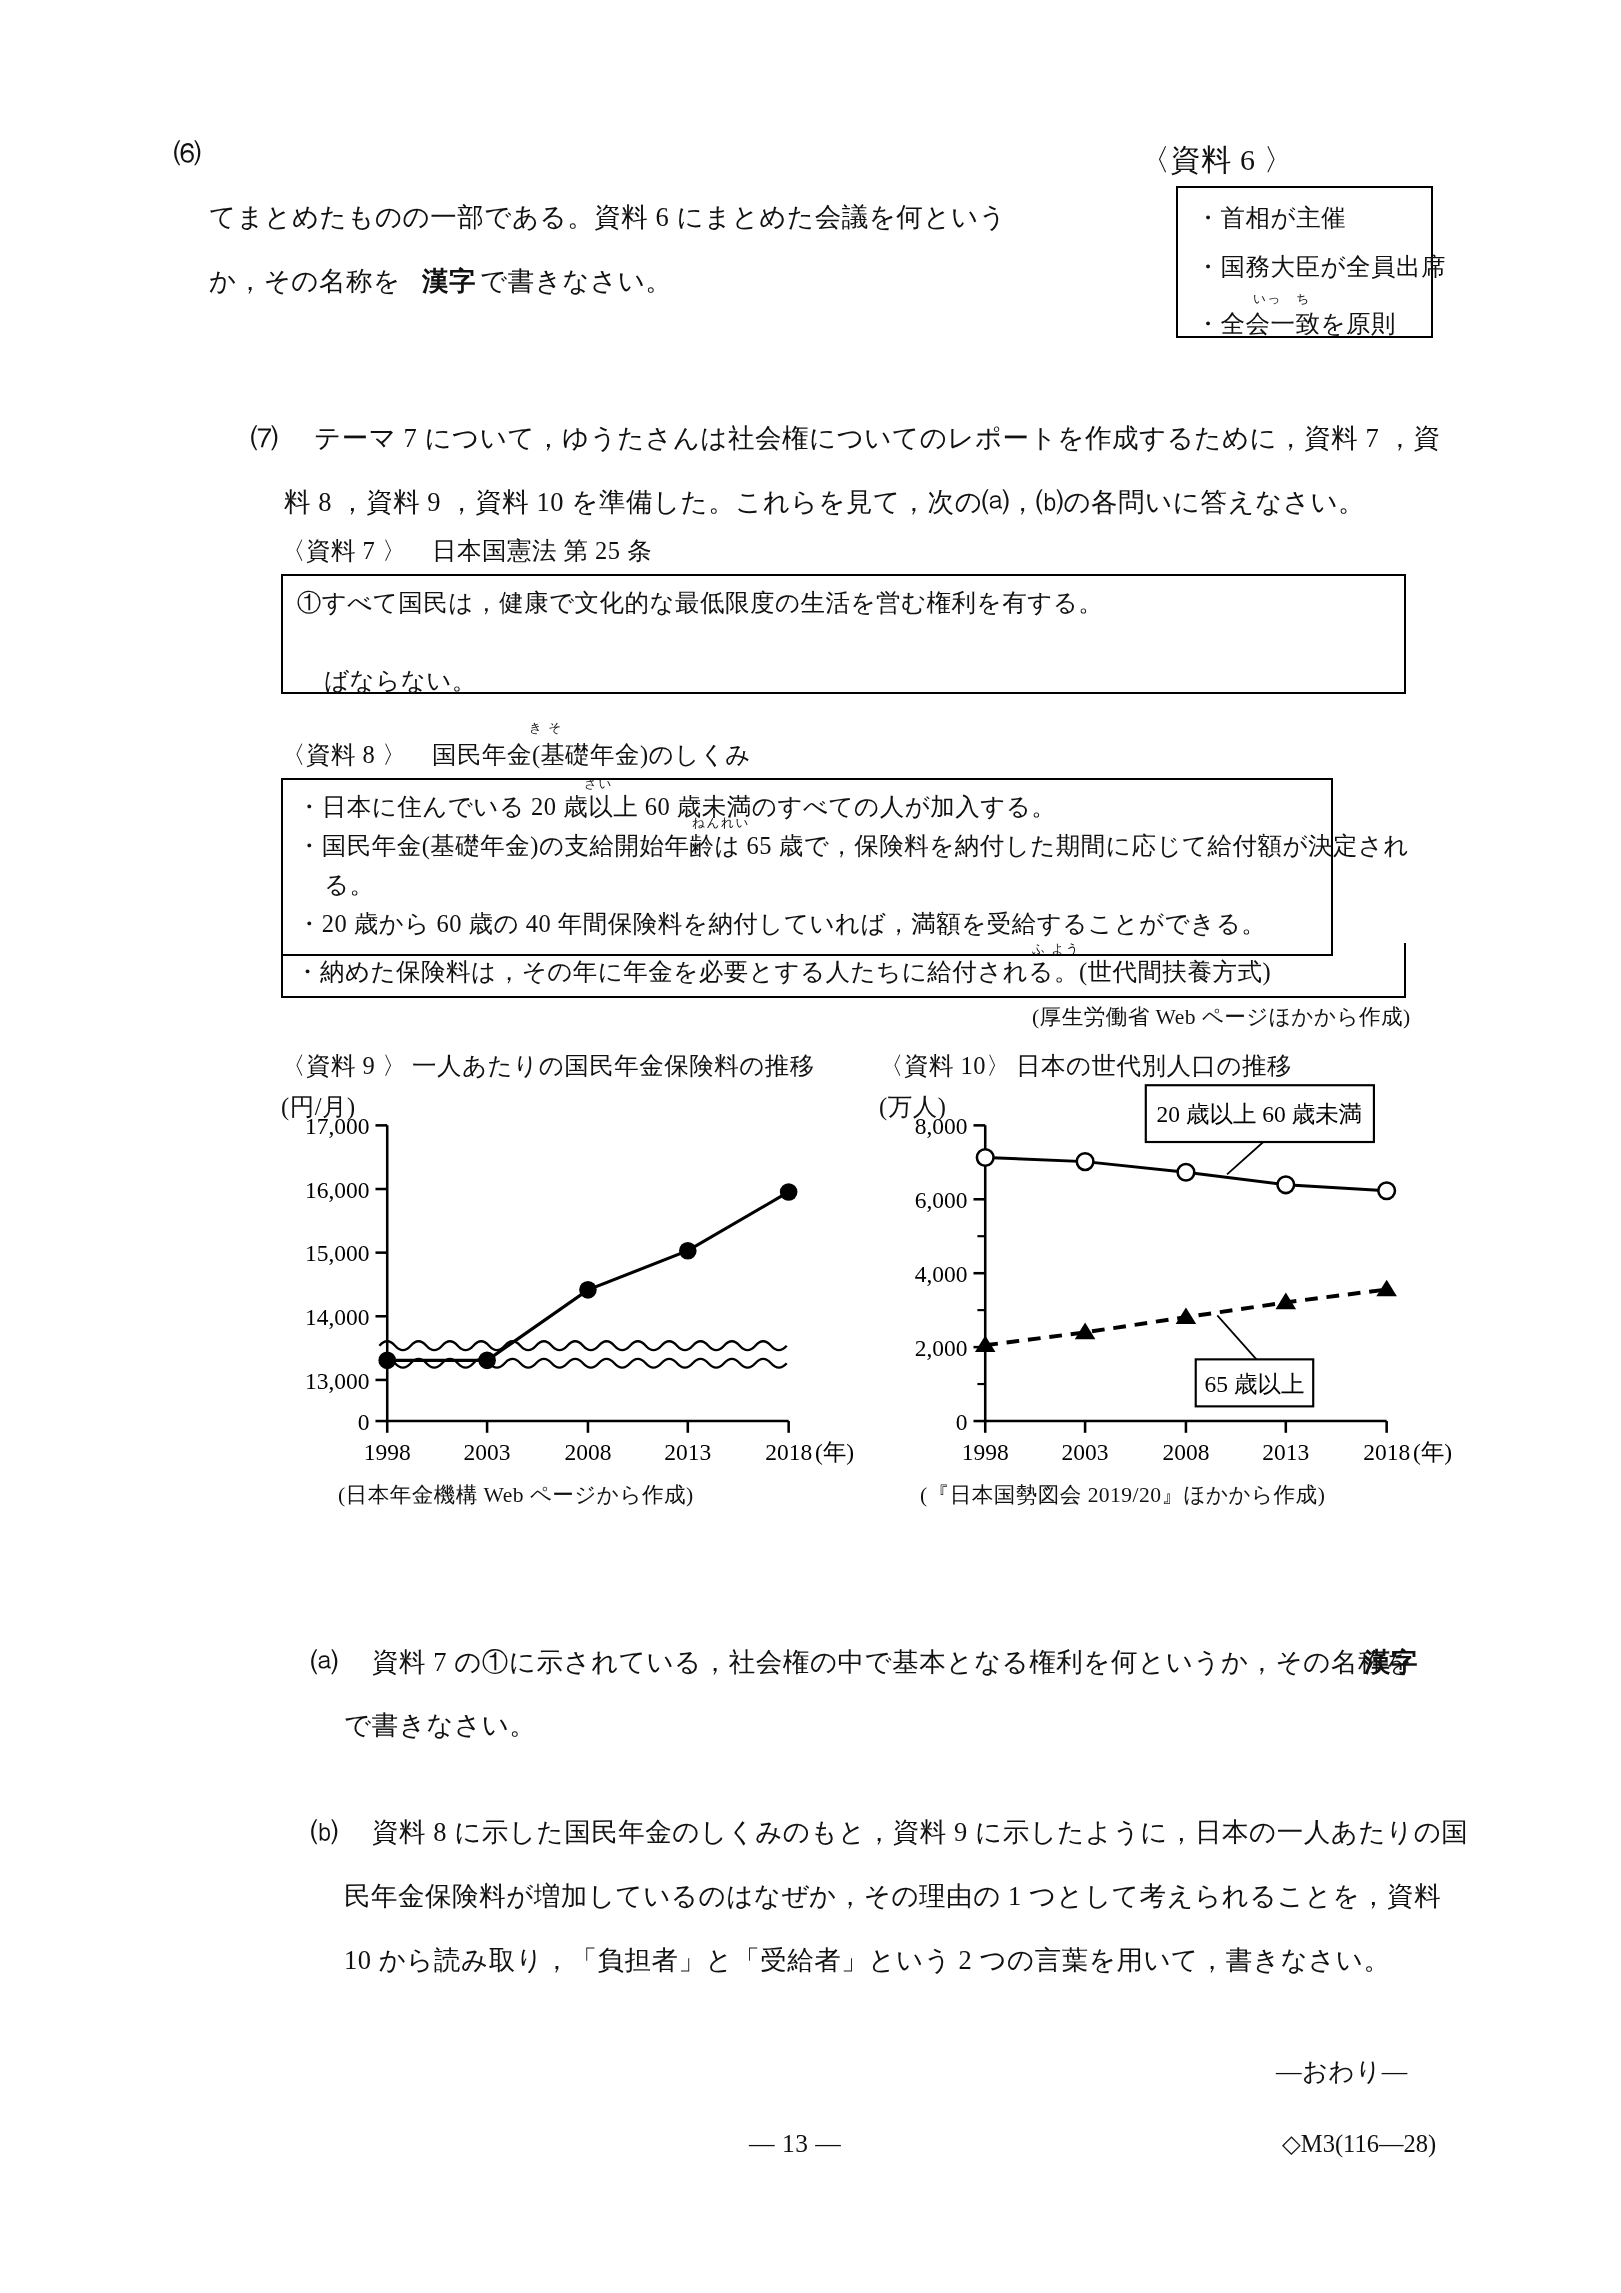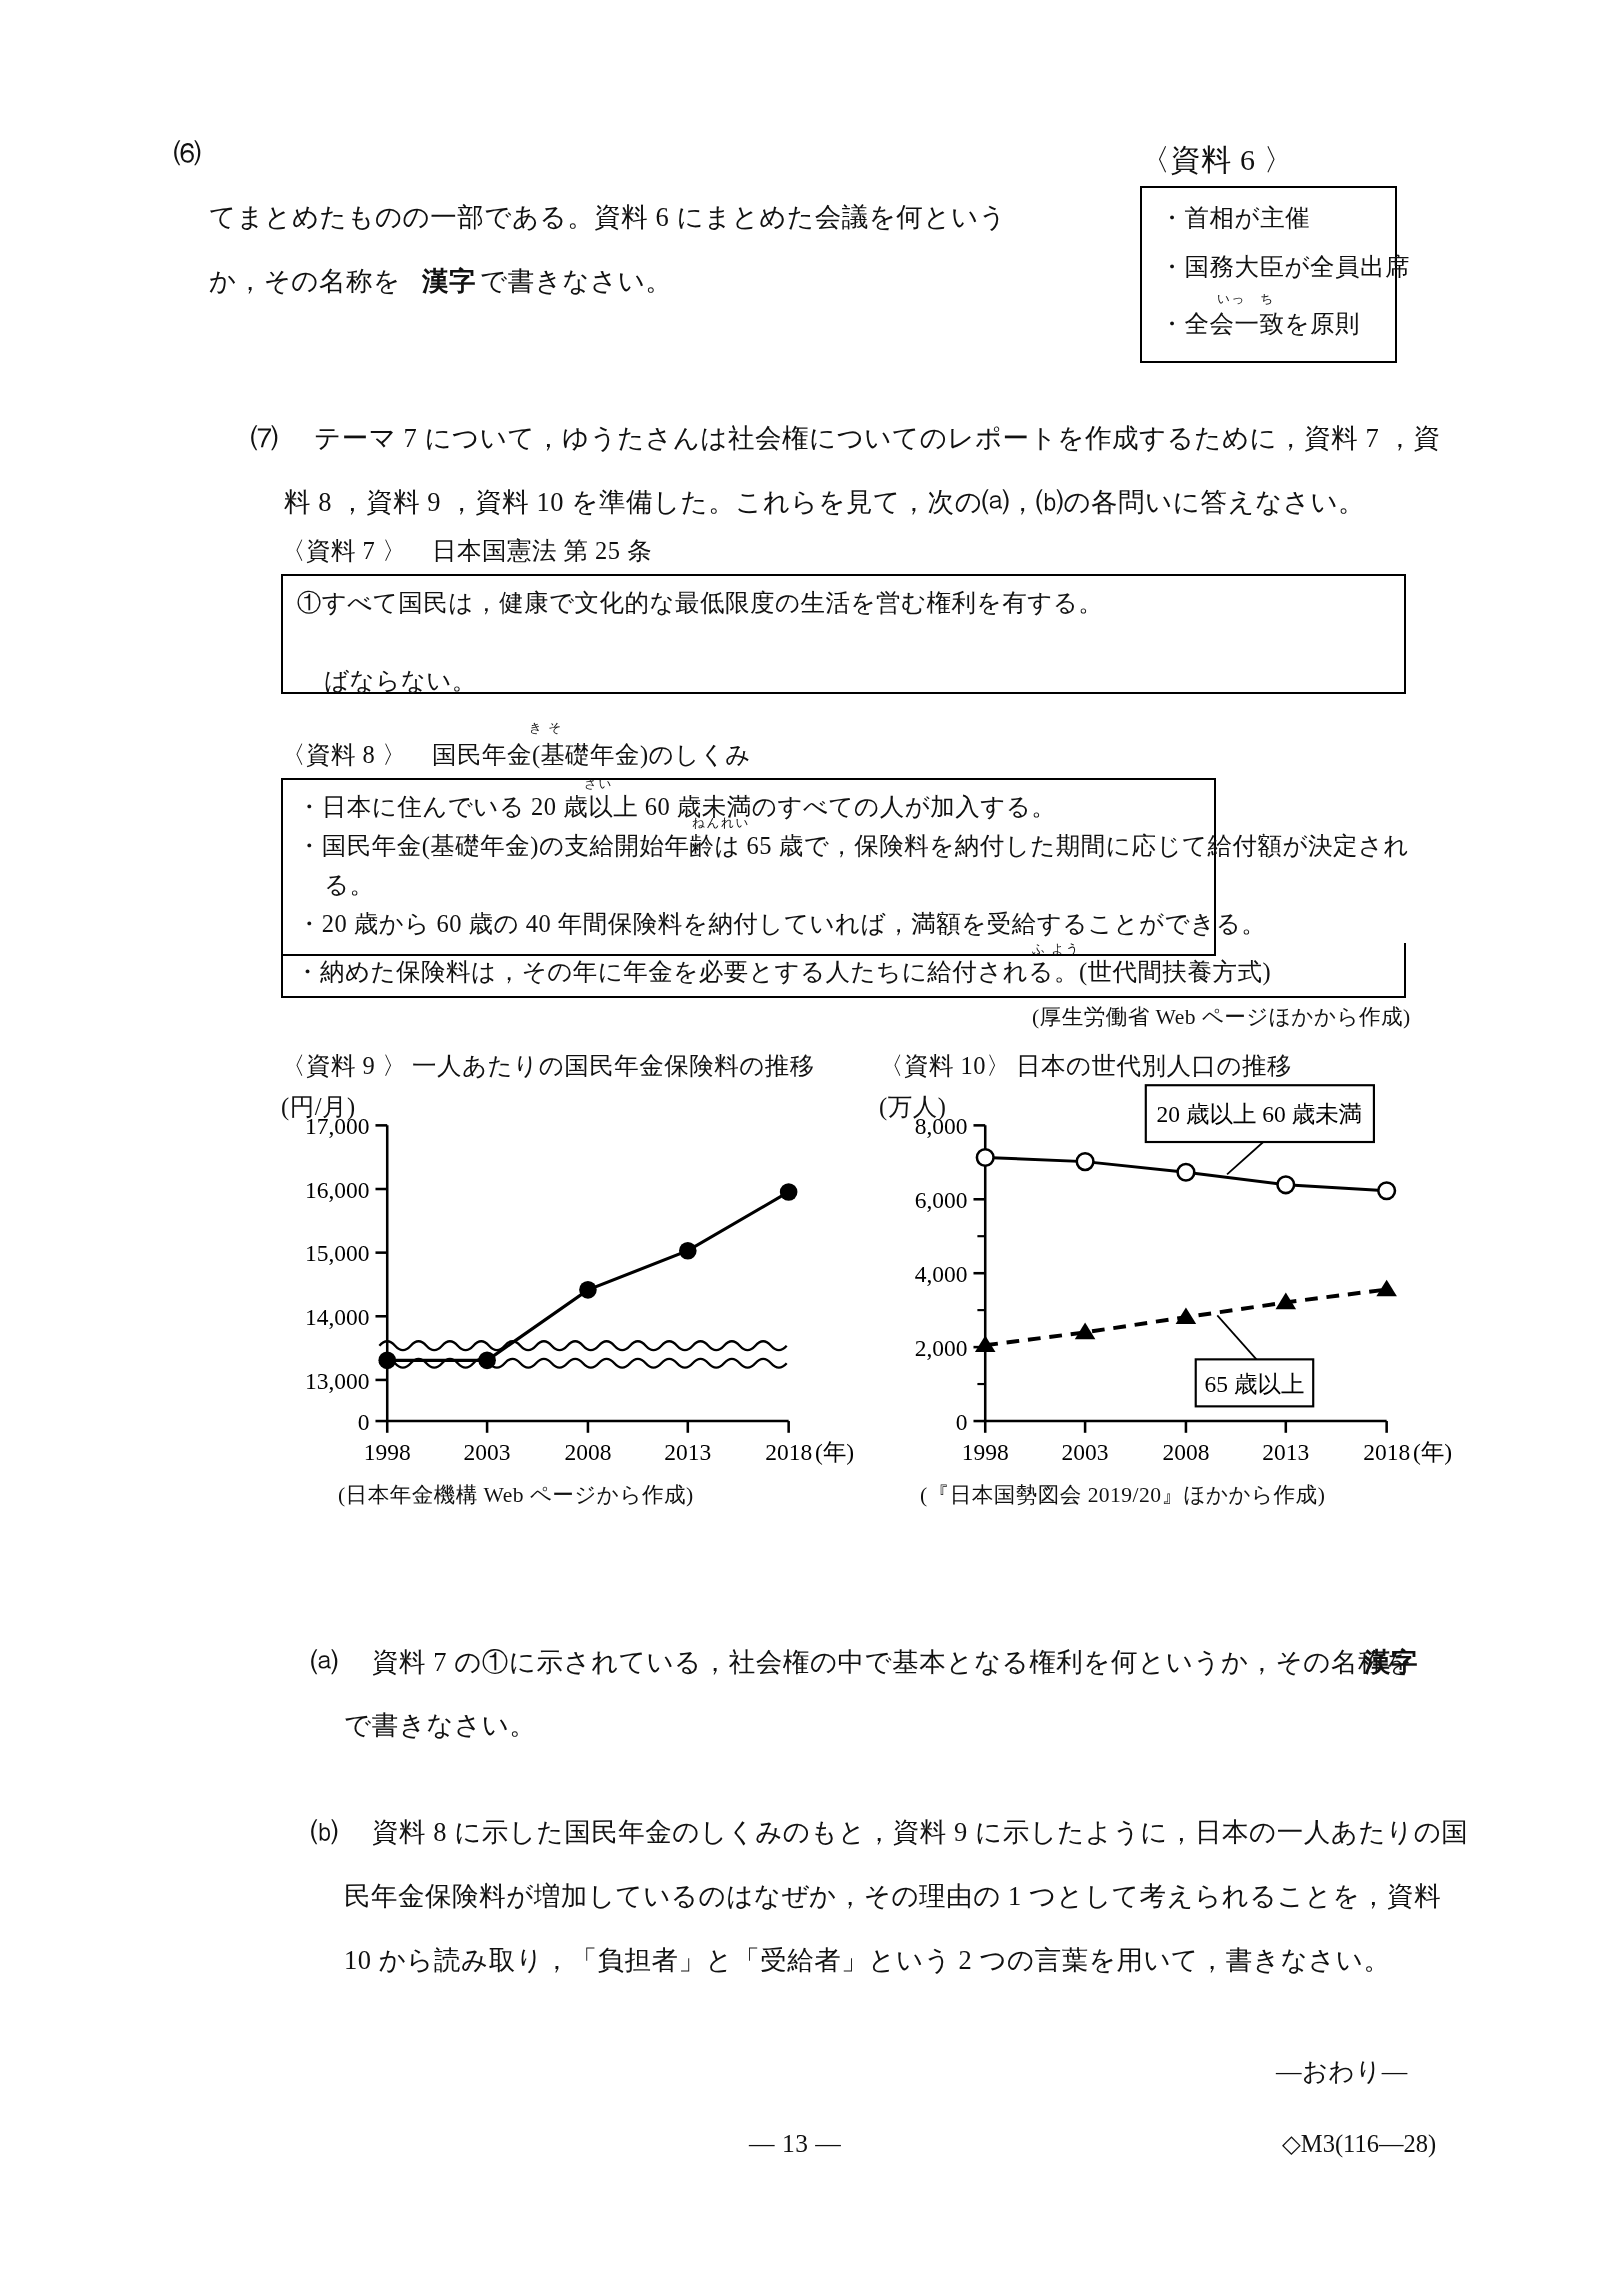--- a/index.html
+++ b/index.html
@@ -129,42 +129,42 @@
 
 <div class="page">
 
   <div class="qnum jp" style="left:174px; top:140px;">⑹</div>
   <div class="qline jp" style="left:209px; top:204px;">てまとめたものの一部である。資料 6 にまとめた会議を何という</div>
   <div class="qline jp" style="left:209px; top:268px;">か，その名称を</div>
   <div class="qline jp bold-kanji" style="left:422px; top:268px;">漢字</div>
   <div class="qline jp" style="left:480px; top:268px;">で書きなさい。</div>
 
   <div class="shiryo6-label jp" style="left:1140px; top:140px;">〈資料 6 〉</div>
-  <div class="shiryo6-box" style="left:1140px; top:186px; width:257px; height:177px;text-decoration:underline;">
+  <div class="shiryo6-box" style="left:1176px; top:186px; width:257px; height:152px;text-decoration:underline;">
     <div class="shiryo6-item jp" style="left:17.6px; top:12.7px;">・首相が主催</div>
     <div class="shiryo6-item jp" style="left:17.6px; top:62px;">・国務大臣が全員出席</div>
     <div class="ruby-small jp" style="left:75px; top:103px;">いっ　ち</div>
     <div class="shiryo6-item jp" style="left:17.6px; top:119px;">・全会一致を原則</div>
   </div>
 
   <div class="qnum jp" style="left:251px; top:425px;">⑺</div>
   <div class="qline jp" style="left:314px; top:425px;">テーマ 7 について，ゆうたさんは社会権についてのレポートを作成するために，資料 7 ，資</div>
   <div class="qline jp" style="left:284px; top:489px;">料 8 ，資料 9 ，資料 10 を準備した。これらを見て，次の⒜，⒝の各問いに答えなさい。</div>
 
   <div class="res-label jp" style="left:281px; top:534px;">〈資料 7 〉　日本国憲法 第 25 条</div>
   <div class="res-box" style="left:281px; top:574px; width:1125px; height:120px;">
     <div class="res-line jp" style="left:13.7px; top:9.8px;text-align:right;">①すべて国民は，健康で文化的な最低限度の生活を営む権利を有する。</div>
     <div class="res-line jp" style="left:41px; top:88px;">ばならない。</div>
   </div>
 
   <div class="res-label jp" style="left:281px; top:738px;">〈資料 8 〉　国民年金(基</div>
   <div class="ruby-small jp" style="left:529px; top:720px;">き そ</div>
   <div class="res-label jp" style="left:565px; top:738px;">礎年金)のしくみ</div>
 
-  <div class="res-box" style="left:281px; top:778px; width:935px; height:178px;">
+  <div class="res-box" style="left:281px; top:778px; width:1052px; height:178px;">
     <div class="ruby-small jp" style="left:301px; top:-3.9px;">さい</div>
     <div class="res-line jp" style="left:13.7px; top:9.8px;">・日本に住んでいる 20 歳以上 60 歳未満のすべての人が加入する。</div>
 
     <div class="ruby-small jp" style="left:409px; top:35px;">ねんれい</div>
     <div class="res-line jp" style="left:13.7px; top:49px;">・国民年金(基礎年金)の支給開始年齢は 65 歳で，保険料を納付した期間に応じて給付額が決定され</div>
     <div class="res-line jp" style="left:41px; top:88px;">る。</div>
 
     <div class="res-line jp" style="left:13.7px; top:127px;">・20 歳から 60 歳の 40 年間保険料を納付していれば，満額を受給することができる。</div>
   </div>
   <div class="res-line jp" style="left:295px; top:955px;">・納めた保険料は，その年に年金を必要とする人たちに給付される。(世代間扶養方式)</div>

